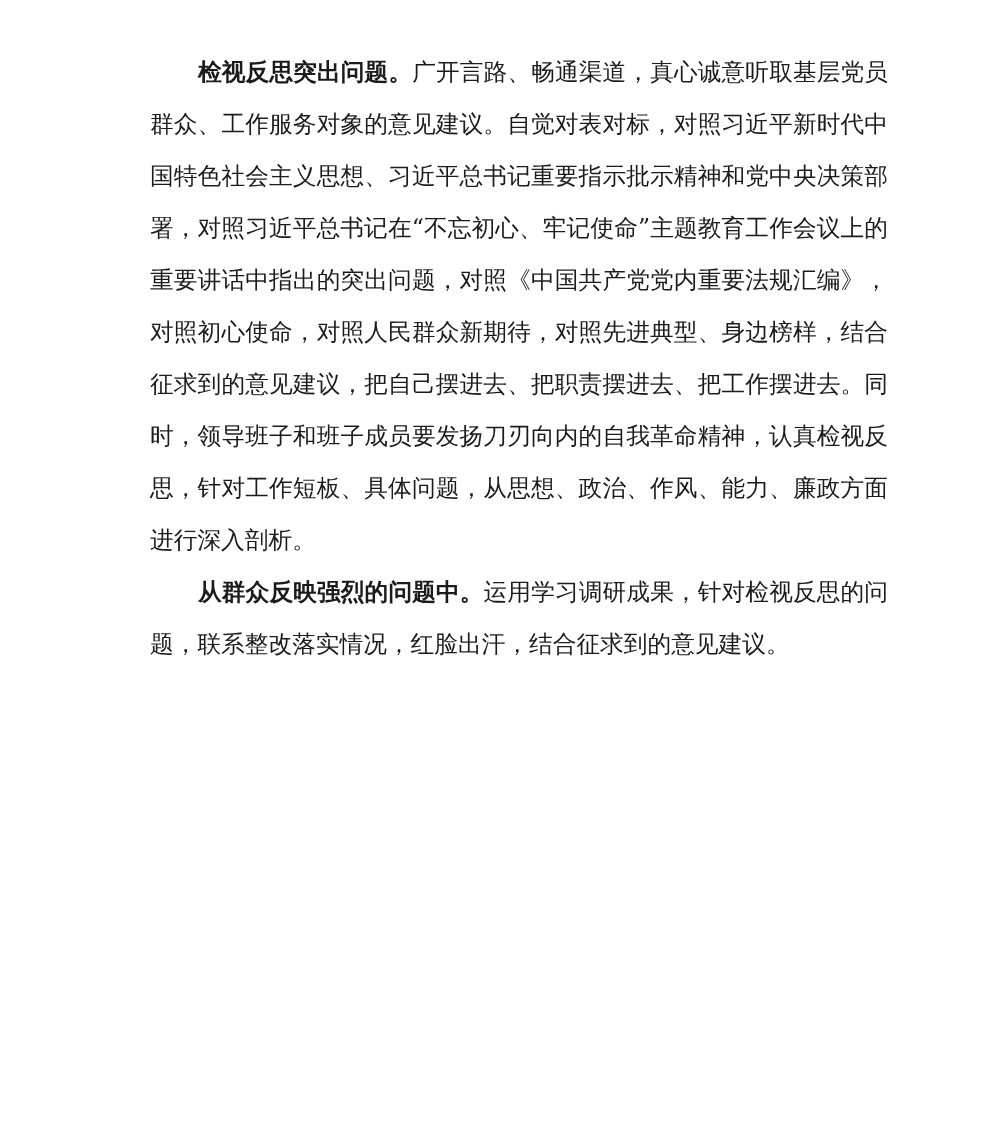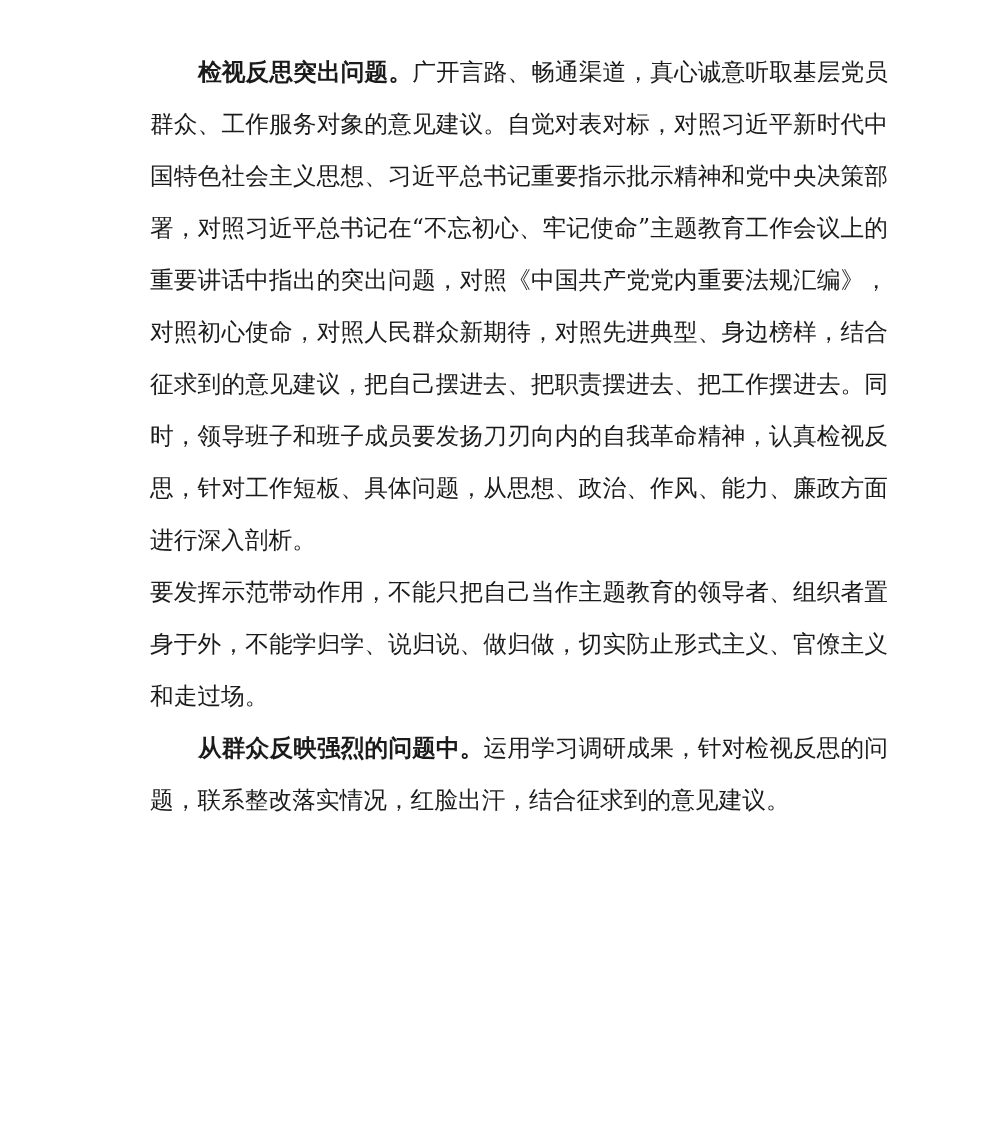--- a/index.html
+++ b/index.html
@@ -45,18 +45,17 @@
 </style>
 </head>
 <body>
 
 <div class="page">
   <div class="text-block">
 
     <p class="para indent"><b>检视反思突出问题。</b><span>广开言路、畅通渠道，真心诚意听取基层党员群众、工作服务对象的意见建议。自觉对表对标，对照习近平新时代中国特色社会主义思想、习近平总书记重要指示批示精神和党中央决策部署，对照习近平总书记在“不忘初心、牢记使命”主题教育工作会议上的重要讲话中指出的突出问题，对照《中国共产党党内重要法规汇编》，对照初心使命，对照人民群众新期待，对照先进典型、身边榜样，结合征求到的意见建议，把自己摆进去、把职责摆进去、把工作摆进去。同时，领导班子和班子成员要发扬刀刃向内的自我革命精神，认真检视反思，针对工作短板、具体问题，从思想、政治、作风、能力、廉政方面进行深入剖析。</span></p>
 
 
-    <p class="para"><span>要发挥示范带动作用，不能只把自己当作主题教育的领导者、组织者置身于外，不能学归学、说归说、做归做，切实防止形式主义、官僚主义和走过场。</span></p>
 
     <p class="para indent"><b>从群众反映强烈的问题中。</b><span>运用学习调研成果，针对检视反思的问题，联系整改落实情况，红脸出汗，结合征求到的意见建议。</span></p>
 
   </div>
 </div>
 
 </body></html>

